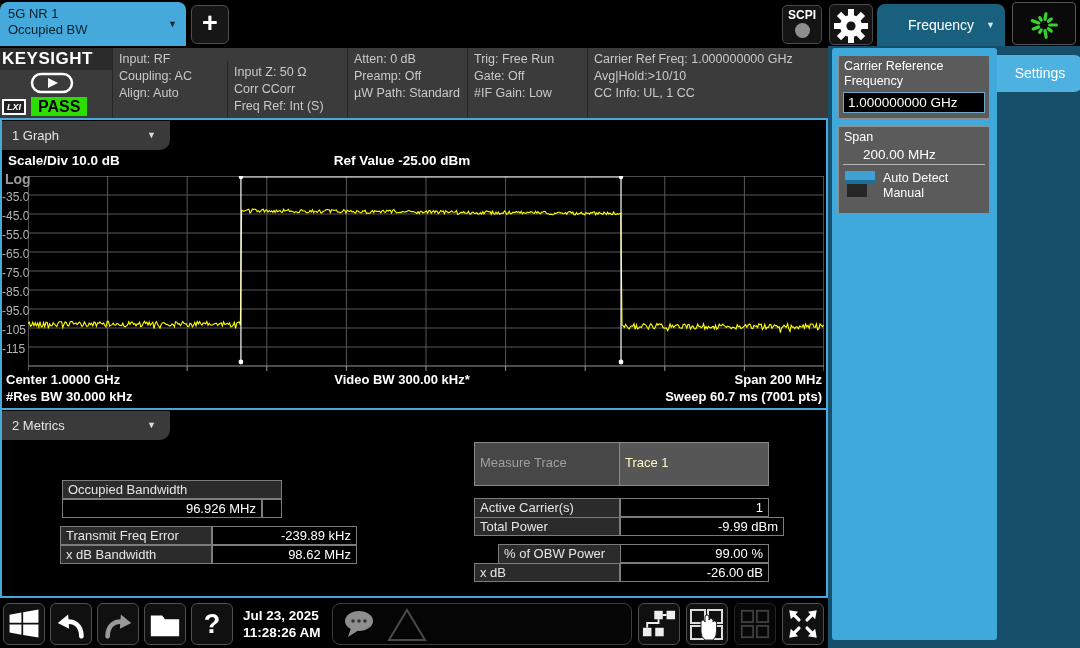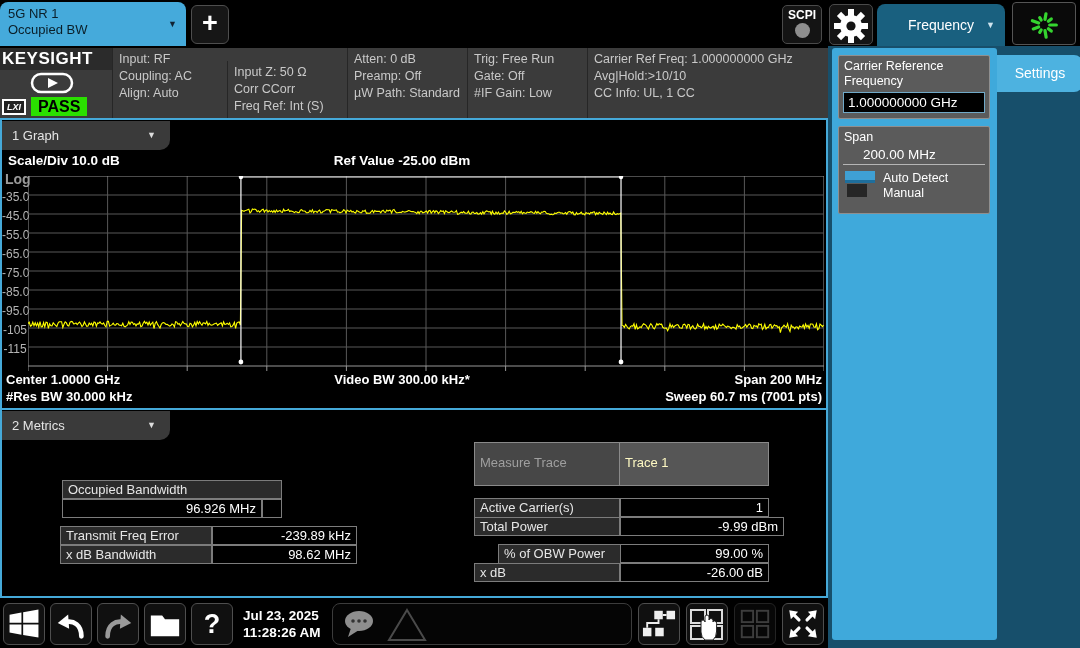--- a/index.html
+++ b/index.html
@@ -36,21 +36,21 @@
   
   .win{position:absolute;background:#000;}
   #graphwin{left:0;top:118px;width:828px;height:290px;border:2px solid #45A9D9;border-bottom:none;}
   #metricswin{left:0;top:408px;width:828px;height:190px;border:2px solid #45A9D9;}
   .win-tab{position:absolute;left:0;top:1px;width:168px;height:29px;background:#3a3a3a;border-radius:0 0 10px 0;color:#e4e4e4;font-size:13px;line-height:29px;padding-left:10px;}
   .win-tab .caret{position:absolute;right:14px;top:10px;color:#ddd;}
 
   .scalediv{position:absolute;left:6px;top:33px;color:#fff;font-weight:bold;font-size:13.5px;}
   .refval{position:absolute;left:250px;top:33px;width:300px;text-align:center;color:#fff;font-weight:bold;font-size:13.5px;}
   .ylog{position:absolute;left:3px;top:51px;width:26px;color:#9a9a9a;font-weight:bold;font-size:14px;}
-  .ylab{position:absolute;width:26px;text-align:center;color:#b5b5b5;font-size:12px;left:0;}
+  .ylab{position:absolute;width:26px;text-align:left;color:#b5b5b5;font-size:12px;left:0;}
   #plot{position:absolute;left:26px;top:56px;width:796px;height:196px;}
   .ann{position:absolute;color:#fff;font-weight:bold;font-size:13px;white-space:nowrap;}
 
   
   .cell{position:absolute;font-size:13px;line-height:17px;border:1px solid #7c7c7c;padding:0 5px;white-space:nowrap;overflow:hidden;}
   .lblc{background:#2b2b2b;color:#e6e6e6;}
   .valc{background:#000;color:#fff;text-align:right;}
   .mt-lbl{background:#474747;color:#9f9f9f;line-height:40px;border:1px solid #8a8a8a;}
   .mt-val{background:#565656;color:#fef9c3;line-height:40px;border:1px solid #8a8a8a;border-left:none;}
 

